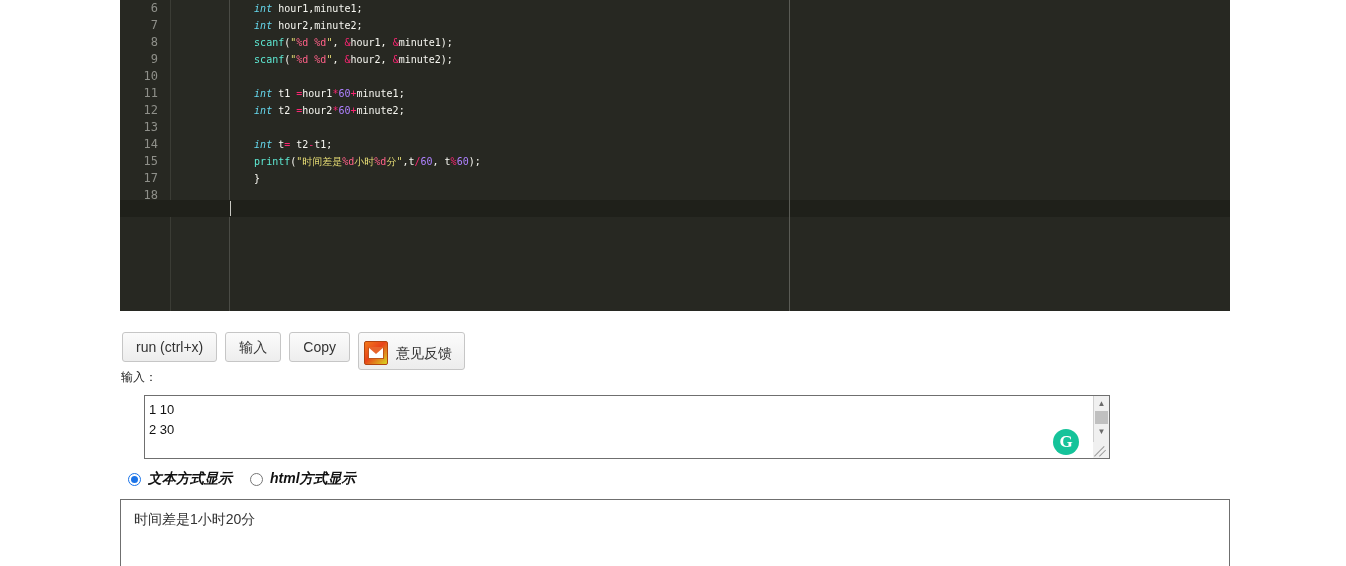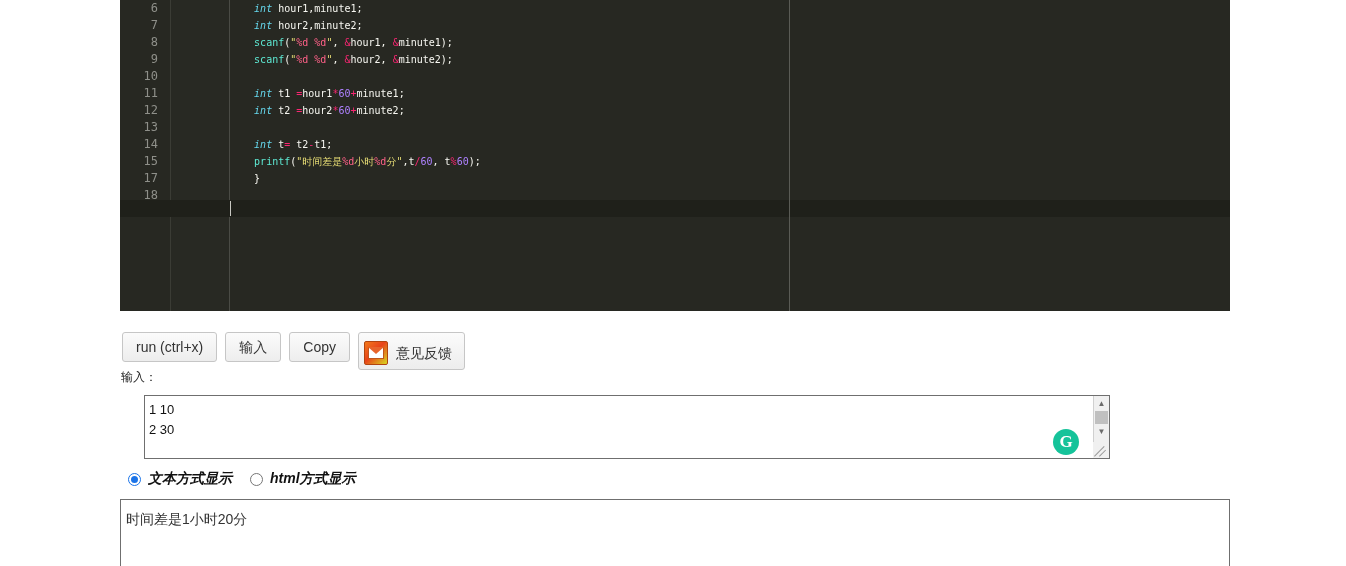--- a/index.html
+++ b/index.html
@@ -321,21 +321,21 @@
     top: 499px;
     width: 1110px;
     height: 90px;
     border: 1px solid #6f6f6f;
     background: #ffffff;
     box-sizing: border-box;
     overflow: hidden;
   }
   .output-text {
     position: absolute;
-    left: 5px;
+    left: 13px;
     top: 10px;
     font-family: "Liberation Sans", sans-serif;
     font-size: 14px;
     line-height: 18px;
     color: #333333;
     white-space: pre;
   }
 </style>
 </head>
 <body>

